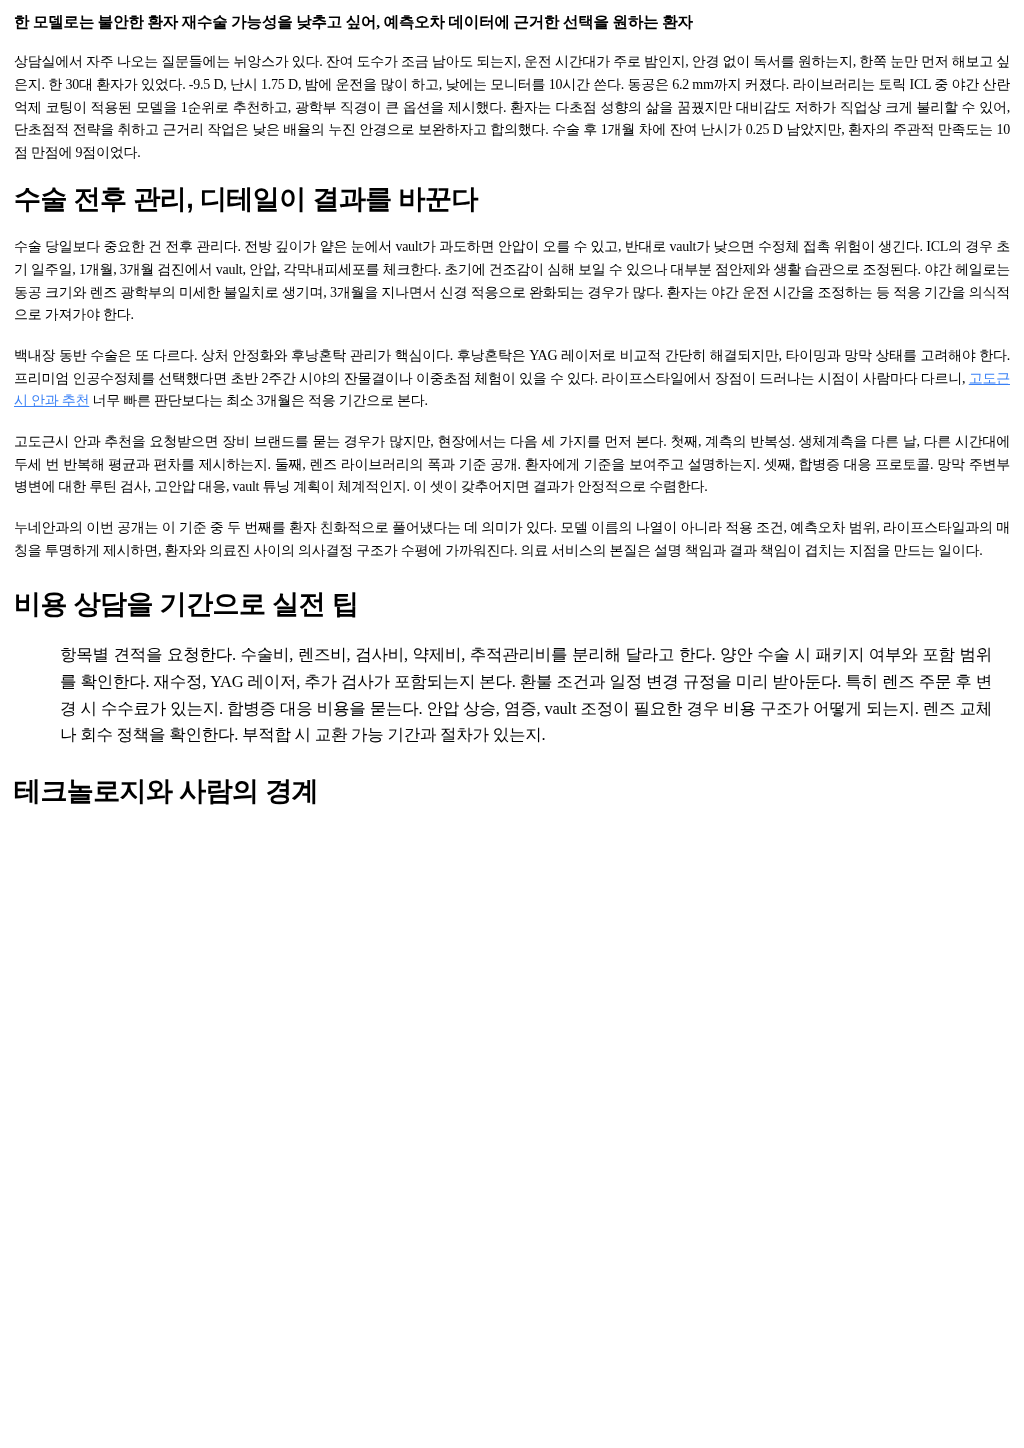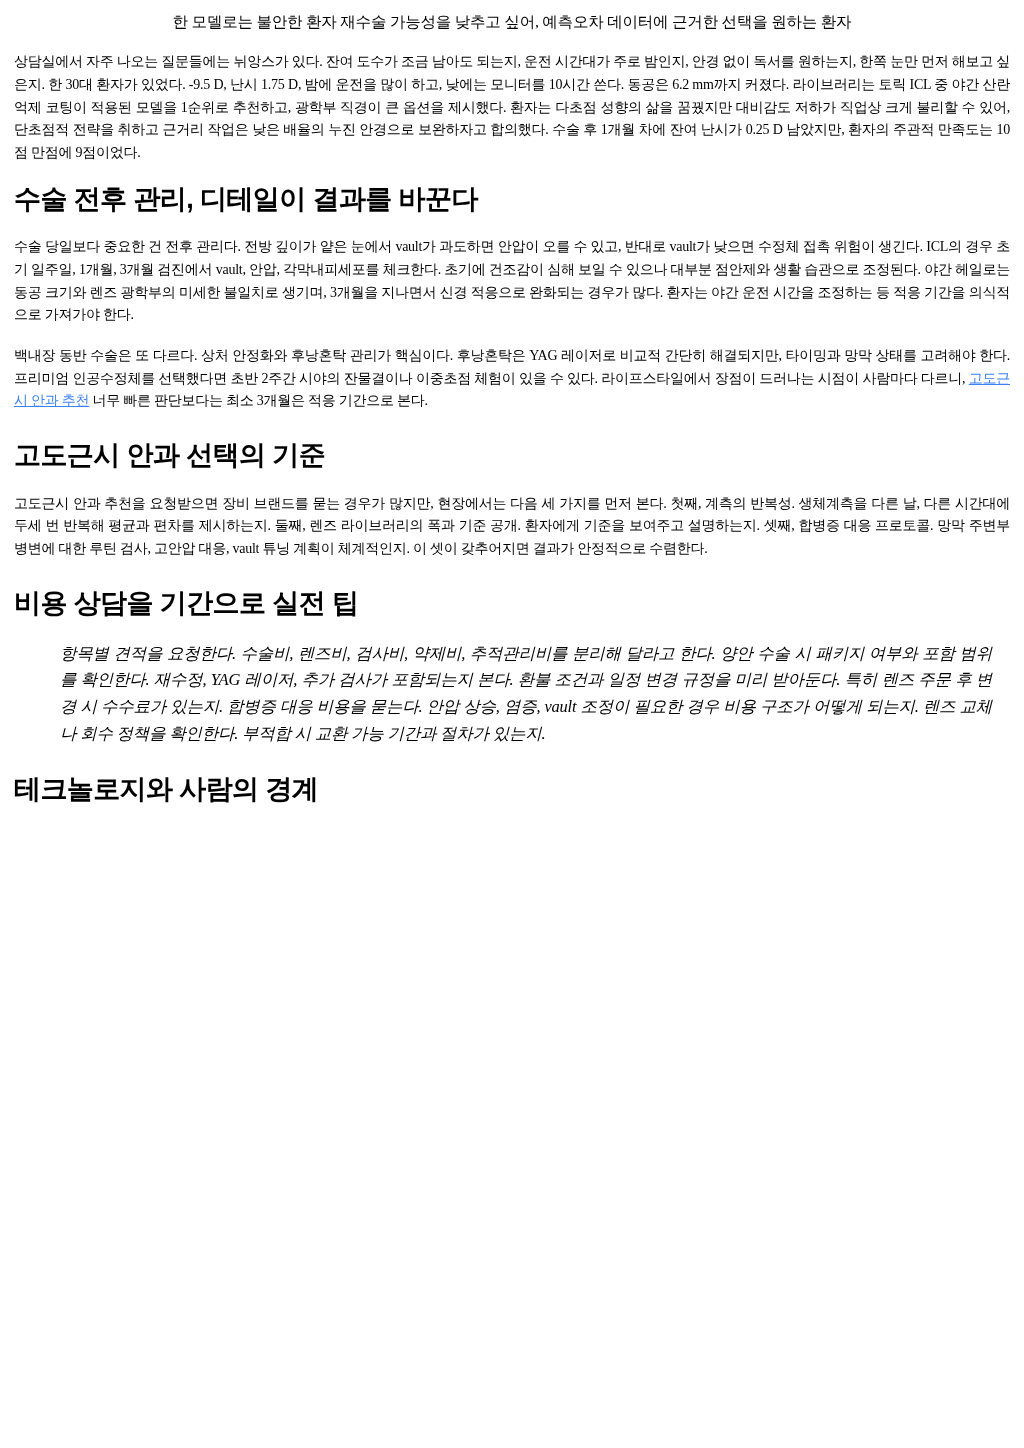--- a/index.html
+++ b/index.html
@@ -15,23 +15,23 @@
     -webkit-font-smoothing: antialiased;
   }
   .page {
     width: 1024px;
     box-sizing: border-box;
     padding: 10px 14px 20px 14px;
   }
   .lead-line {
     font-size: 15.5px;
     line-height: 1.5;
-    text-align: center;
     margin: 0 0 18px 0;
     letter-spacing: -0.2px;
+    font-weight: bold;
   }
   h2.section-title {
     font-family: "Liberation Sans", "DejaVu Sans", sans-serif;
     font-weight: bold;
     font-size: 27px;
     line-height: 1.25;
     margin: 26px 0 20px 0;
     letter-spacing: -0.6px;
   }
   h2.section-title:first-of-type {
@@ -45,21 +45,20 @@
     text-justify: inter-character;
     letter-spacing: -0.25px;
   }
   p.body-text:last-child {
     margin-bottom: 0;
   }
   .tips-block {
     margin: 0 16px 22px 0;
     padding-left: 46px;
     padding-right: 2px;
-    font-style: italic;
   }
   .tips-block p {
     font-size: 16.5px;
     line-height: 1.62;
     margin: 0;
     text-align: justify;
     text-justify: inter-character;
     letter-spacing: -0.25px;
   }
   a.inline-link {
@@ -73,22 +72,22 @@
 <div class="page">
 
   <div class="lead-line">한 모델로는 불안한 환자 재수술 가능성을 낮추고 싶어, 예측오차 데이터에 근거한 선택을 원하는 환자</div>
 
   <p class="body-text">상담실에서 자주 나오는 질문들에는 뉘앙스가 있다. 잔여 도수가 조금 남아도 되는지, 운전 시간대가 주로 밤인지, 안경 없이 독서를 원하는지, 한쪽 눈만 먼저 해보고 싶은지. 한 30대 환자가 있었다. -9.5 D, 난시 1.75 D, 밤에 운전을 많이 하고, 낮에는 모니터를 10시간 쓴다. 동공은 6.2 mm까지 커졌다. 라이브러리는 토릭 ICL 중 야간 산란 억제 코팅이 적용된 모델을 1순위로 추천하고, 광학부 직경이 큰 옵션을 제시했다. 환자는 다초점 성향의 삶을 꿈꿨지만 대비감도 저하가 직업상 크게 불리할 수 있어, 단초점적 전략을 취하고 근거리 작업은 낮은 배율의 누진 안경으로 보완하자고 합의했다. 수술 후 1개월 차에 잔여 난시가 0.25 D 남았지만, 환자의 주관적 만족도는 10점 만점에 9점이었다.</p>
 
   <h2 class="section-title">수술 전후 관리, 디테일이 결과를 바꾼다</h2>
   <p class="body-text">수술 당일보다 중요한 건 전후 관리다. 전방 깊이가 얕은 눈에서 vault가 과도하면 안압이 오를 수 있고, 반대로 vault가 낮으면 수정체 접촉 위험이 생긴다. ICL의 경우 초기 일주일, 1개월, 3개월 검진에서 vault, 안압, 각막내피세포를 체크한다. 초기에 건조감이 심해 보일 수 있으나 대부분 점안제와 생활 습관으로 조정된다. 야간 헤일로는 동공 크기와 렌즈 광학부의 미세한 불일치로 생기며, 3개월을 지나면서 신경 적응으로 완화되는 경우가 많다. 환자는 야간 운전 시간을 조정하는 등 적응 기간을 의식적으로 가져가야 한다.</p>
   <p class="body-text"><span>백내장 동반 수술은 또 다르다. 상처 안정화와 후낭혼탁 관리가 핵심이다. 후낭혼탁은 YAG 레이저로 비교적 간단히 해결되지만, 타이밍과 망막 상태를 고려해야 한다. 프리미엄 인공수정체를 선택했다면 초반 2주간 시야의 잔물결이나 이중초점 체험이 있을 수 있다. 라이프스타일에서 장점이 드러나는 시점이 사람마다 다르니, </span><a class="inline-link" href="#">고도근시 안과 추천</a><span> 너무 빠른 판단보다는 최소 3개월은 적응 기간으로 본다.</span></p>
 
-  <h2 class="section-title">고도근시 안과 선택의 기준</h2>
   <p class="body-text">고도근시 안과 추천을 요청받으면 장비 브랜드를 묻는 경우가 많지만, 현장에서는 다음 세 가지를 먼저 본다. 첫째, 계측의 반복성. 생체계측을 다른 날, 다른 시간대에 두세 번 반복해 평균과 편차를 제시하는지. 둘째, 렌즈 라이브러리의 폭과 기준 공개. 환자에게 기준을 보여주고 설명하는지. 셋째, 합병증 대응 프로토콜. 망막 주변부 병변에 대한 루틴 검사, 고안압 대응, vault 튜닝 계획이 체계적인지. 이 셋이 갖추어지면 결과가 안정적으로 수렴한다.</p>
+  <p class="body-text">누네안과의 이번 공개는 이 기준 중 두 번째를 환자 친화적으로 풀어냈다는 데 의미가 있다. 모델 이름의 나열이 아니라 적용 조건, 예측오차 범위, 라이프스타일과의 매칭을 투명하게 제시하면, 환자와 의료진 사이의 의사결정 구조가 수평에 가까워진다. 의료 서비스의 본질은 설명 책임과 결과 책임이 겹치는 지점을 만드는 일이다.</p>
 
   <h2 class="section-title">비용 상담을 기간으로 실전 팁</h2>
   <div class="tips-block">
     <p>항목별 견적을 요청한다. 수술비, 렌즈비, 검사비, 약제비, 추적관리비를 분리해 달라고 한다. 양안 수술 시 패키지 여부와 포함 범위를 확인한다. 재수정, YAG 레이저, 추가 검사가 포함되는지 본다. 환불 조건과 일정 변경 규정을 미리 받아둔다. 특히 렌즈 주문 후 변경 시 수수료가 있는지. 합병증 대응 비용을 묻는다. 안압 상승, 염증, vault 조정이 필요한 경우 비용 구조가 어떻게 되는지. 렌즈 교체나 회수 정책을 확인한다. 부적합 시 교환 가능 기간과 절차가 있는지.</p>
   </div>
 
   <h2 class="section-title">테크놀로지와 사람의 경계</h2>
 
 </div>
 

